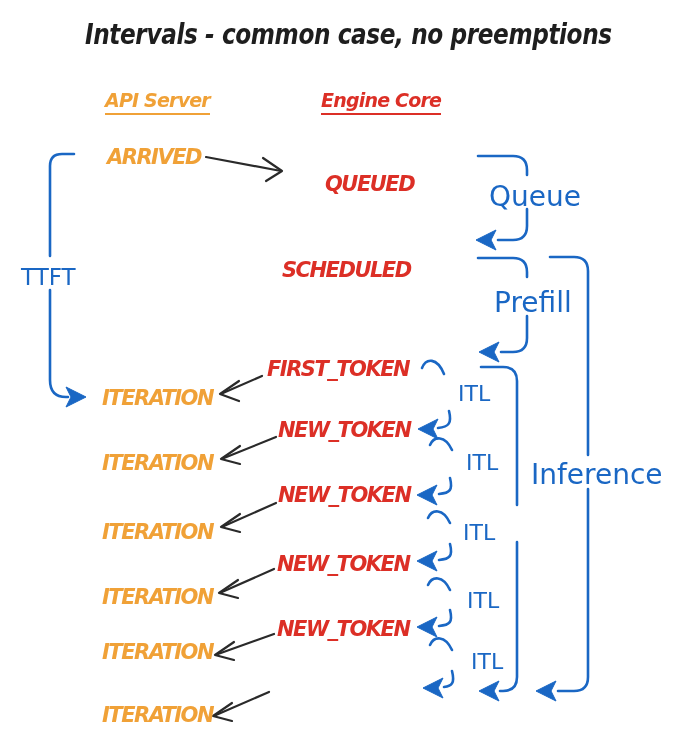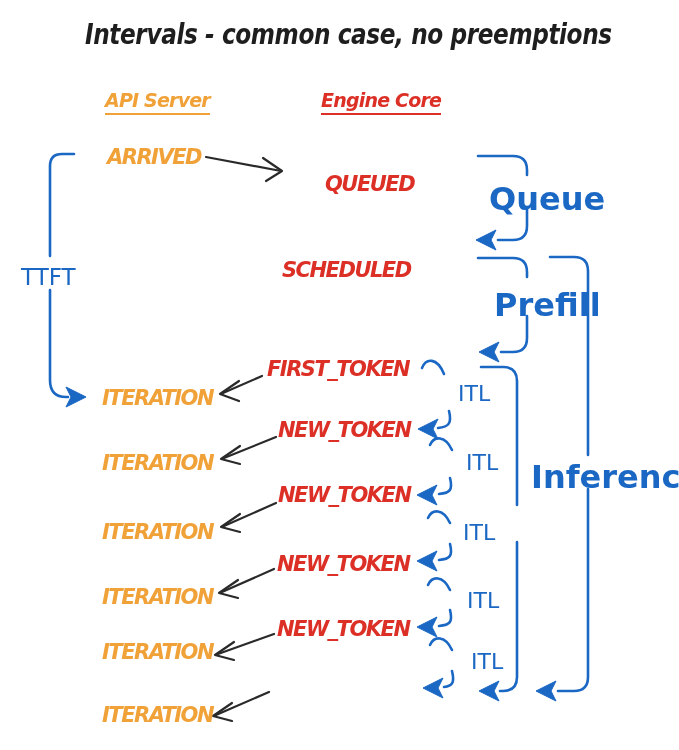--- a/index.html
+++ b/index.html
@@ -11,21 +11,21 @@
   .t{position:absolute;white-space:nowrap;line-height:1;}
   .hand{font-style:italic;font-weight:bold;}
   .token{color:#DC2F26;font-size:21px;letter-spacing:-1.5px;}
   .api{color:#F0A137;font-size:21px;letter-spacing:-1.5px;}
   .blue{color:#1A67C4;font-weight:normal;}
   .hdr{font-size:19px;letter-spacing:-0.8px;padding-bottom:3px;border-bottom:2px solid currentColor;}
   .title{
     font-size:29px;font-weight:bold;font-style:italic;color:#1E1E1E;
     letter-spacing:-0.5px;transform-origin:left center;transform:scaleX(0.8);
   }
-  .lbl{font-size:32px;font-weight:bold;}
+  .lbl{font-size:28px;}
   .itl{font-size:22px;margin-left:31px;}
   .ttftlbl{font-size:23px;}
   .bluestroke{stroke:#1A67C4;stroke-width:2.6;fill:none;stroke-linecap:round;stroke-linejoin:round;}
   .bluefill{fill:#1A67C4;stroke:#1A67C4;stroke-width:1;stroke-linejoin:round;}
   .blackstroke{stroke:#2A2A2A;stroke-width:2.2;fill:none;stroke-linecap:round;stroke-linejoin:round;}
 </style>
 </head>
 <body>
 
 <div class="canvas">

